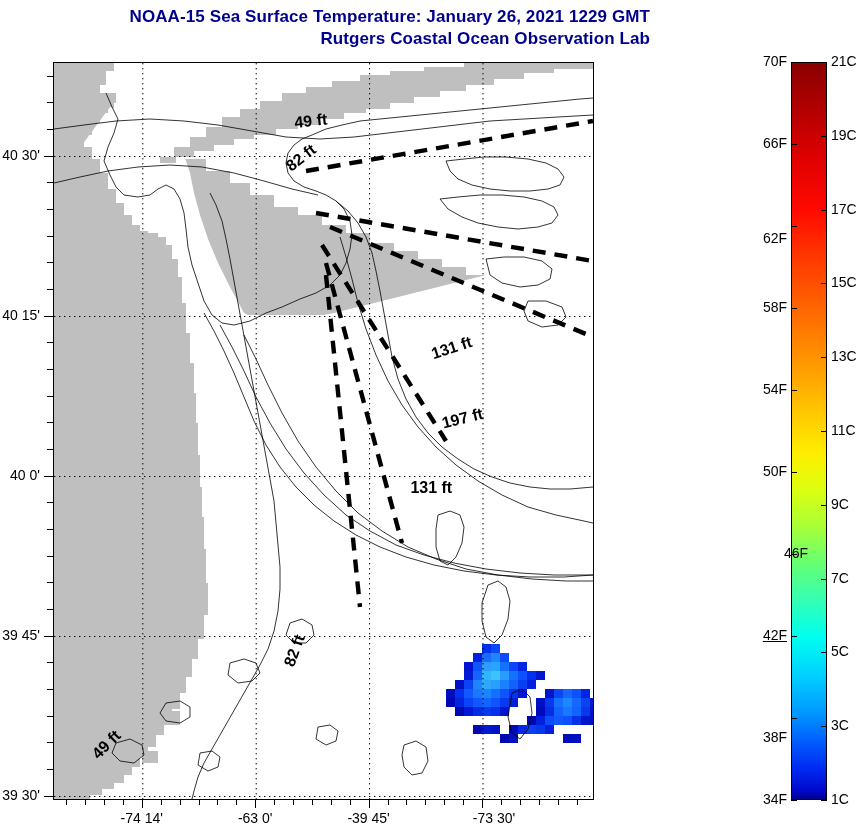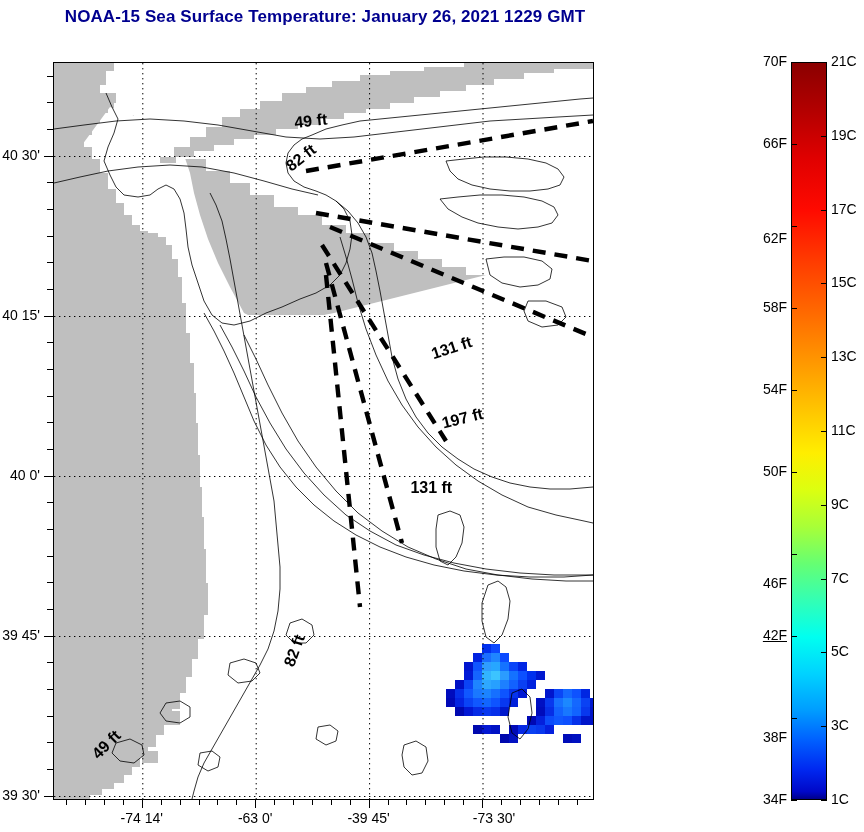--- a/index.html
+++ b/index.html
@@ -1,20 +1,20 @@
 <!DOCTYPE html>
 <html><head>
 <meta charset="utf-8">
 <style>
   html,body{margin:0;padding:0;background:#ffffff;}
   body{width:864px;height:832px;position:relative;overflow:hidden;
        font-family:"Liberation Sans",sans-serif;}
 
   
-  #title-block{position:absolute;left:0;top:6px;width:650px;text-align:center;}
+  #title-block{position:absolute;left:0;top:6px;width:650px;text-align:right;}
   .title-line{color:#00008f;font-weight:bold;font-size:17px;line-height:22px;
               letter-spacing:.1px;white-space:nowrap;}
 
   
   #map-frame{position:absolute;left:53px;top:62px;width:541px;height:738px;
              border:1px solid #000;box-sizing:border-box;background:#ffffff;overflow:hidden;}
   #map-clip{position:absolute;inset:0;overflow:hidden;}
 
   .landmass{position:absolute;background:#bfbfbf;}
   .sst-cell{position:absolute;}
@@ -46,20 +46,21 @@
               #0060ff 92%, #0028f0 96%, #0008c8 99%, #00008b 100%);}
   .cb-tick{position:absolute;background:#000;height:1px;width:6px;}
   .cb-lab-f{position:absolute;font-size:14px;color:#000;text-align:right;white-space:nowrap;}
   .cb-lab-c{position:absolute;font-size:14px;color:#000;text-align:left;white-space:nowrap;}
 </style>
 </head>
 <body>
 
 <div id="title-block">
   <div class="title-line">NOAA-15 Sea Surface Temperature:  January 26, 2021 1229 GMT</div>
+  <div class="title-line">Rutgers Coastal Ocean Observation Lab</div>
 </div>
 
 <div id="map-frame">
   <div id="map-clip">
 
     <svg class="overlay" viewBox="0 0 539 736" preserveAspectRatio="none">
 
       <g>
         <path class="landmass-path" fill="#bfbfbf" stroke="none" d="M0,0 H60 V8 H52 V22 H44 V36 H60 V52 H80 V66 H96 V74 H112 V86 H128 V96
              H152 V108 H176 V120 H196 V132 H220 V144 H244 V152 H268 V162 H292 V170
@@ -375,21 +376,21 @@
     <div class="cb-lab-f" style="left: 743px; width: 44px; top: 135px;">66F</div>
     <div class="cb-tick" style="left: 791px; top: 226px;"></div>
     <div class="cb-lab-f" style="left: 743px; width: 44px; top: 230px;">62F</div>
     <div class="cb-tick" style="left: 791px; top: 308px;"></div>
     <div class="cb-lab-f" style="left: 743px; width: 44px; top: 299px;">58F</div>
     <div class="cb-tick" style="left: 791px; top: 390px;"></div>
     <div class="cb-lab-f" style="left: 743px; width: 44px; top: 381px;">54F</div>
     <div class="cb-tick" style="left: 791px; top: 472px;"></div>
     <div class="cb-lab-f" style="left: 743px; width: 44px; top: 463px;">50F</div>
     <div class="cb-tick" style="left: 791px; top: 554px;"></div>
-    <div class="cb-lab-f" style="left: 743px; width: 44px; top: 545px; margin-top: 30px;">46F</div>
+    <div class="cb-lab-f" style="left: 764px; width: 44px; top: 545px;">46F</div>
     <div class="cb-tick" style="left: 791px; top: 636px;"></div>
     <div class="cb-lab-f" style="left: 743px; width: 44px; top: 627px; text-decoration: underline;">42F</div>
     <div class="cb-tick" style="left: 791px; top: 718px;"></div>
     <div class="cb-lab-f" style="left: 743px; width: 44px; top: 709px; margin-top: 20px;">38F</div>
     <div class="cb-tick" style="left: 791px; top: 800px;"></div>
     <div class="cb-lab-f" style="left: 743px; width: 44px; top: 791px;">34F</div>
     <div class="cb-tick" style="left: 821px; top: 62px;"></div>
     <div class="cb-lab-c" style="left: 831px; width: 44px; top: 53px;">21C</div>
     <div class="cb-tick" style="left: 821px; top: 136px;"></div>
     <div class="cb-lab-c" style="left: 831px; width: 44px; top: 126.8px;">19C</div>

